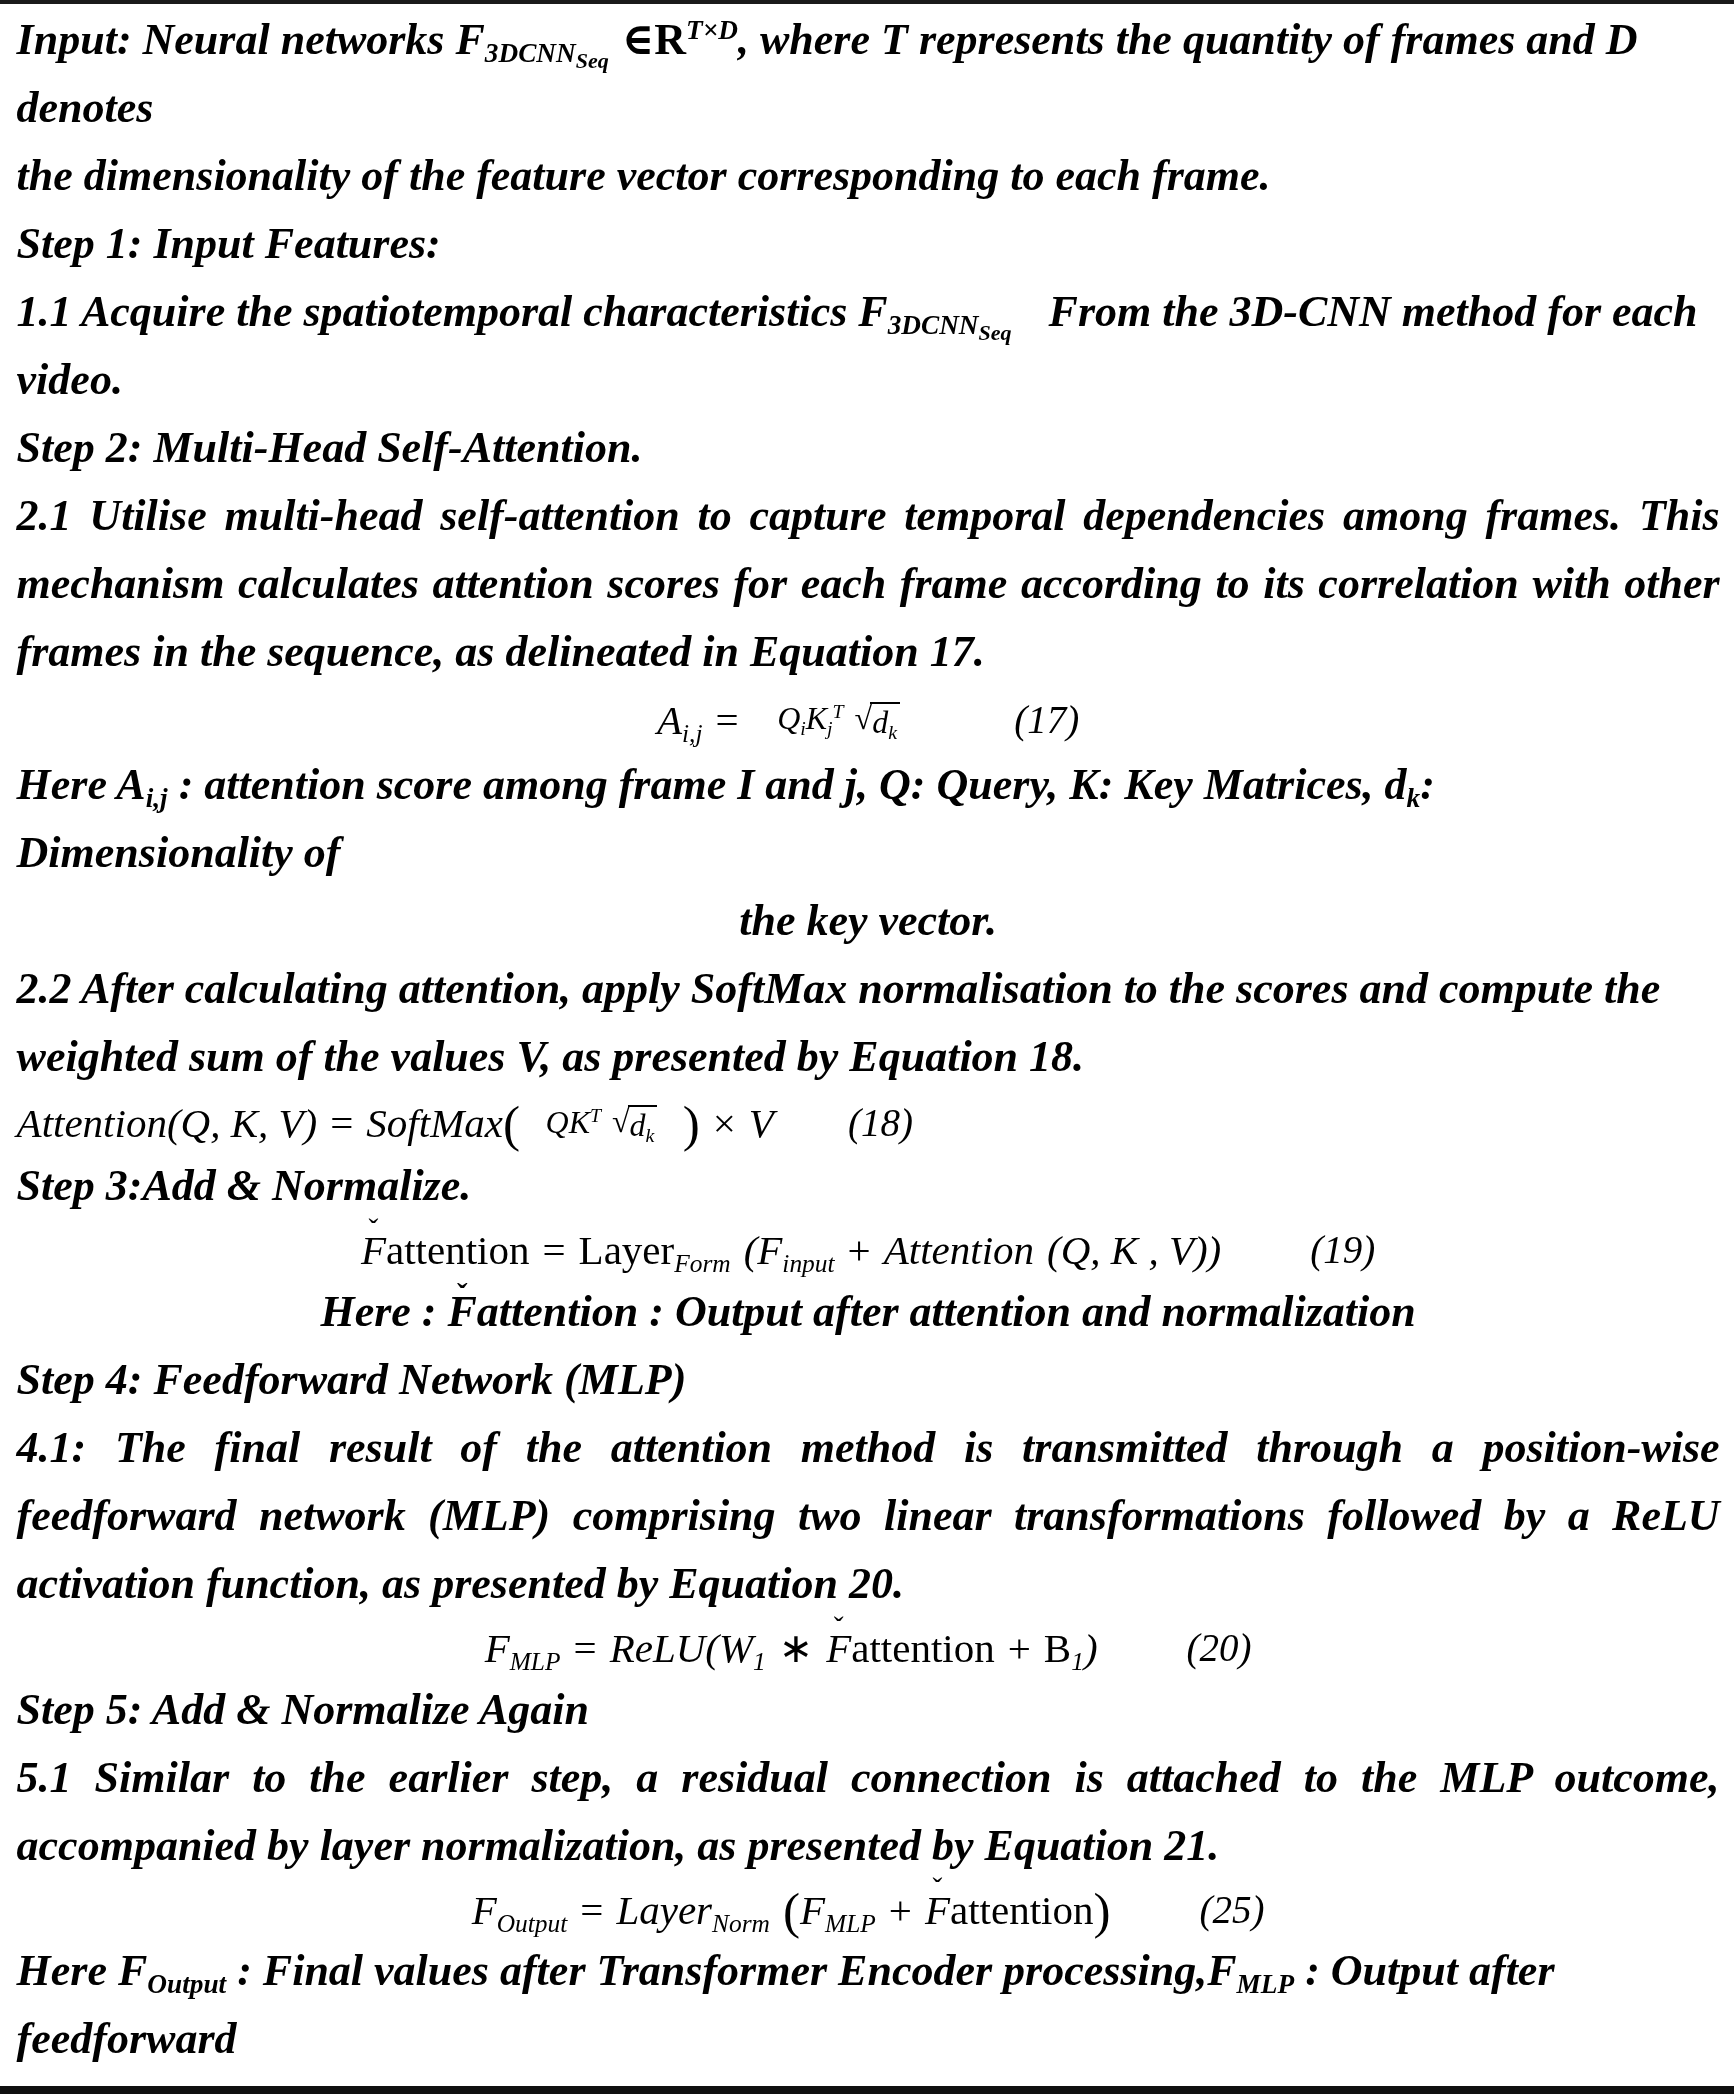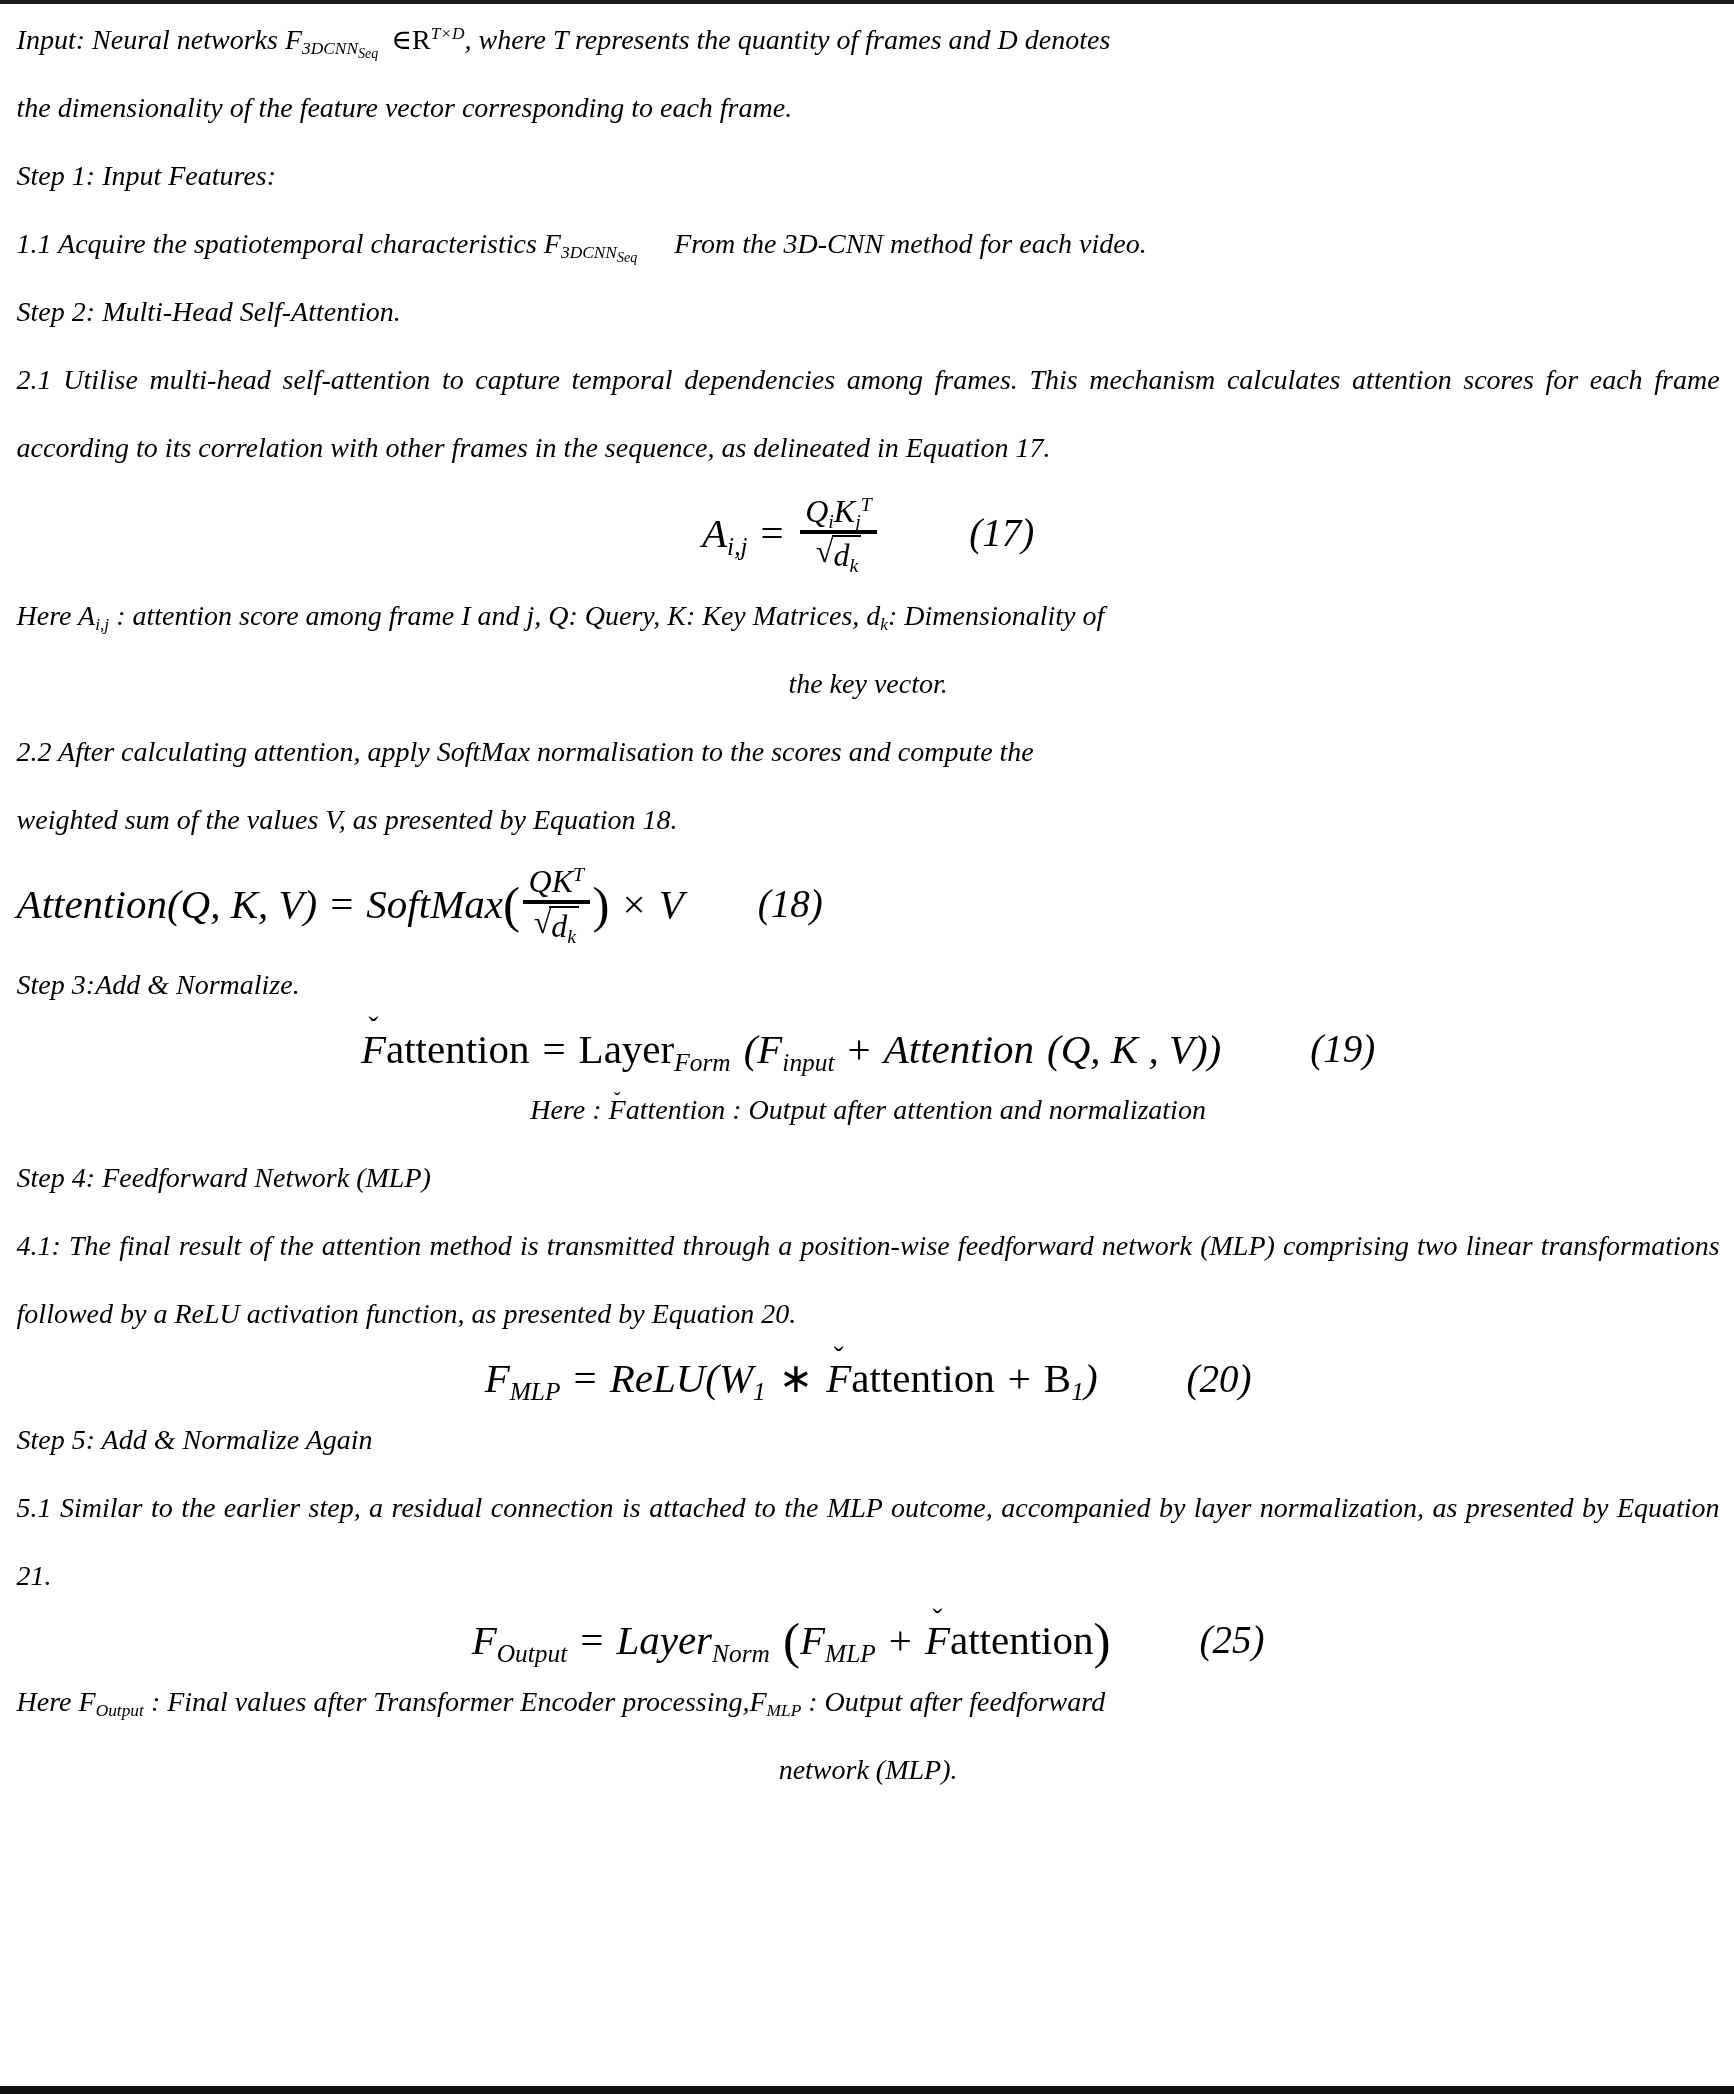--- a/index.html
+++ b/index.html
@@ -41,24 +41,25 @@
   .body-wrap {
     position: absolute;
     left: 16.6px;
     top: 5.5px;
     width: 1703px;
   }
 
   
   .ln {
     font-style: italic;
-    font-size: 28px;
+    font-size: 44px;
     line-height: 68px;
     text-align: left;
     white-space: normal;
+    font-weight: bold;
   }
   .ln.upright { font-style: normal; }
   .ln.just { text-align: justify; text-align-last: left; }
   .ln.center { text-align: center; }
 
   
   .mi { font-style: italic; }
   .mu { font-style: normal; }
   sub.s, sup.s {
     font-size: 0.62em;
@@ -92,24 +93,24 @@
     line-height: 1.05;
   }
   .eq .tag {
     font-style: italic;
     font-size: 39px;
   }
   .eq-center { justify-content: center; font-family: Liberation Serif, serif; }
 
   .frac {
     display: inline-flex;
-    flex-direction: column;
+    flex-direction: row;
     align-items: center;
     vertical-align: middle;
-    margin: 0 3px;
+    margin: 0 20px;
   }
   .frac .num {
     font-size: 0.78em;
     padding: 0 5.5px 1.8px 5.5px;
   }
   .frac .bar {
     width: 100%;
     height: 3.7px;
     background: #000;
   }

